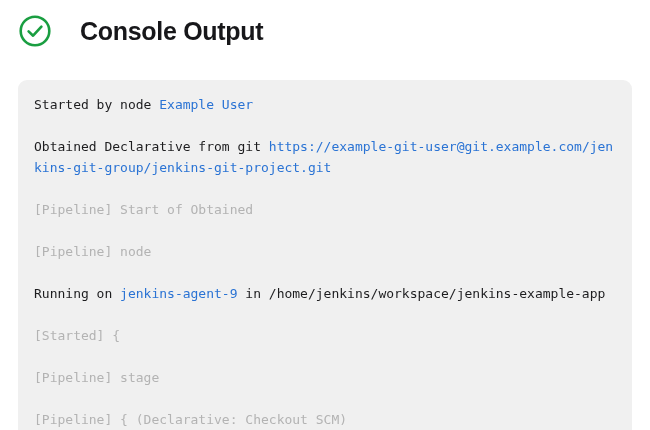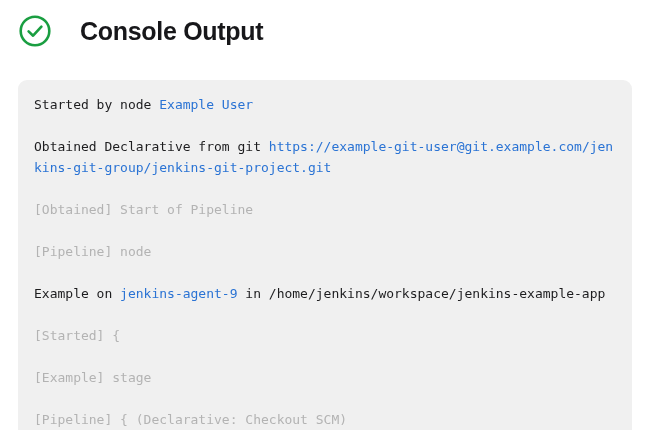--- a/index.html
+++ b/index.html
@@ -87,25 +87,25 @@
     <svg class="status-icon" viewBox="0 0 34 34" xmlns="http://www.w3.org/2000/svg">
       <circle cx="17" cy="17" r="14.3" fill="none" stroke="#1a9e41" stroke-width="2.6"></circle>
       <path d="M10.6 17.4 L15.1 21.7 L23.4 12.6" fill="none" stroke="#1a9e41" stroke-width="2.6" stroke-linecap="round" stroke-linejoin="round"></path>
     </svg>
     <div class="page-title">Console Output</div>
   </div>
 
   <div class="console-panel">
     <div class="console-output" id="console-output"><span class="line"><span>Started by node </span><span class="lnk">Example User</span></span>
 <span class="line"><span>Obtained Declarative from git </span><span class="lnk">https://example-git-user@git.example.com/jenkins-git-group/jenkins-git-project.git</span></span>
-<span class="line dim"><span>[Obtained] Start of Pipeline</span></span>
+<span class="line dim"><span>[Pipeline] Start of Obtained</span></span>
 <span class="line dim"><span>[Pipeline] node</span></span>
-<span class="line"><span>Example on </span><span class="lnk">jenkins-agent-9</span><span> in /home/jenkins/workspace/jenkins-example-app</span></span>
+<span class="line"><span>Running on </span><span class="lnk">jenkins-agent-9</span><span> in /home/jenkins/workspace/jenkins-example-app</span></span>
 <span class="line dim"><span>[Started] {</span></span>
-<span class="line dim"><span>[Example] stage</span></span>
+<span class="line dim"><span>[Pipeline] stage</span></span>
 <span class="line dim"><span>[Pipeline] { (Declarative: Checkout SCM)</span></span>
 
 
 
 
 
 
 
 </div>
   </div>

